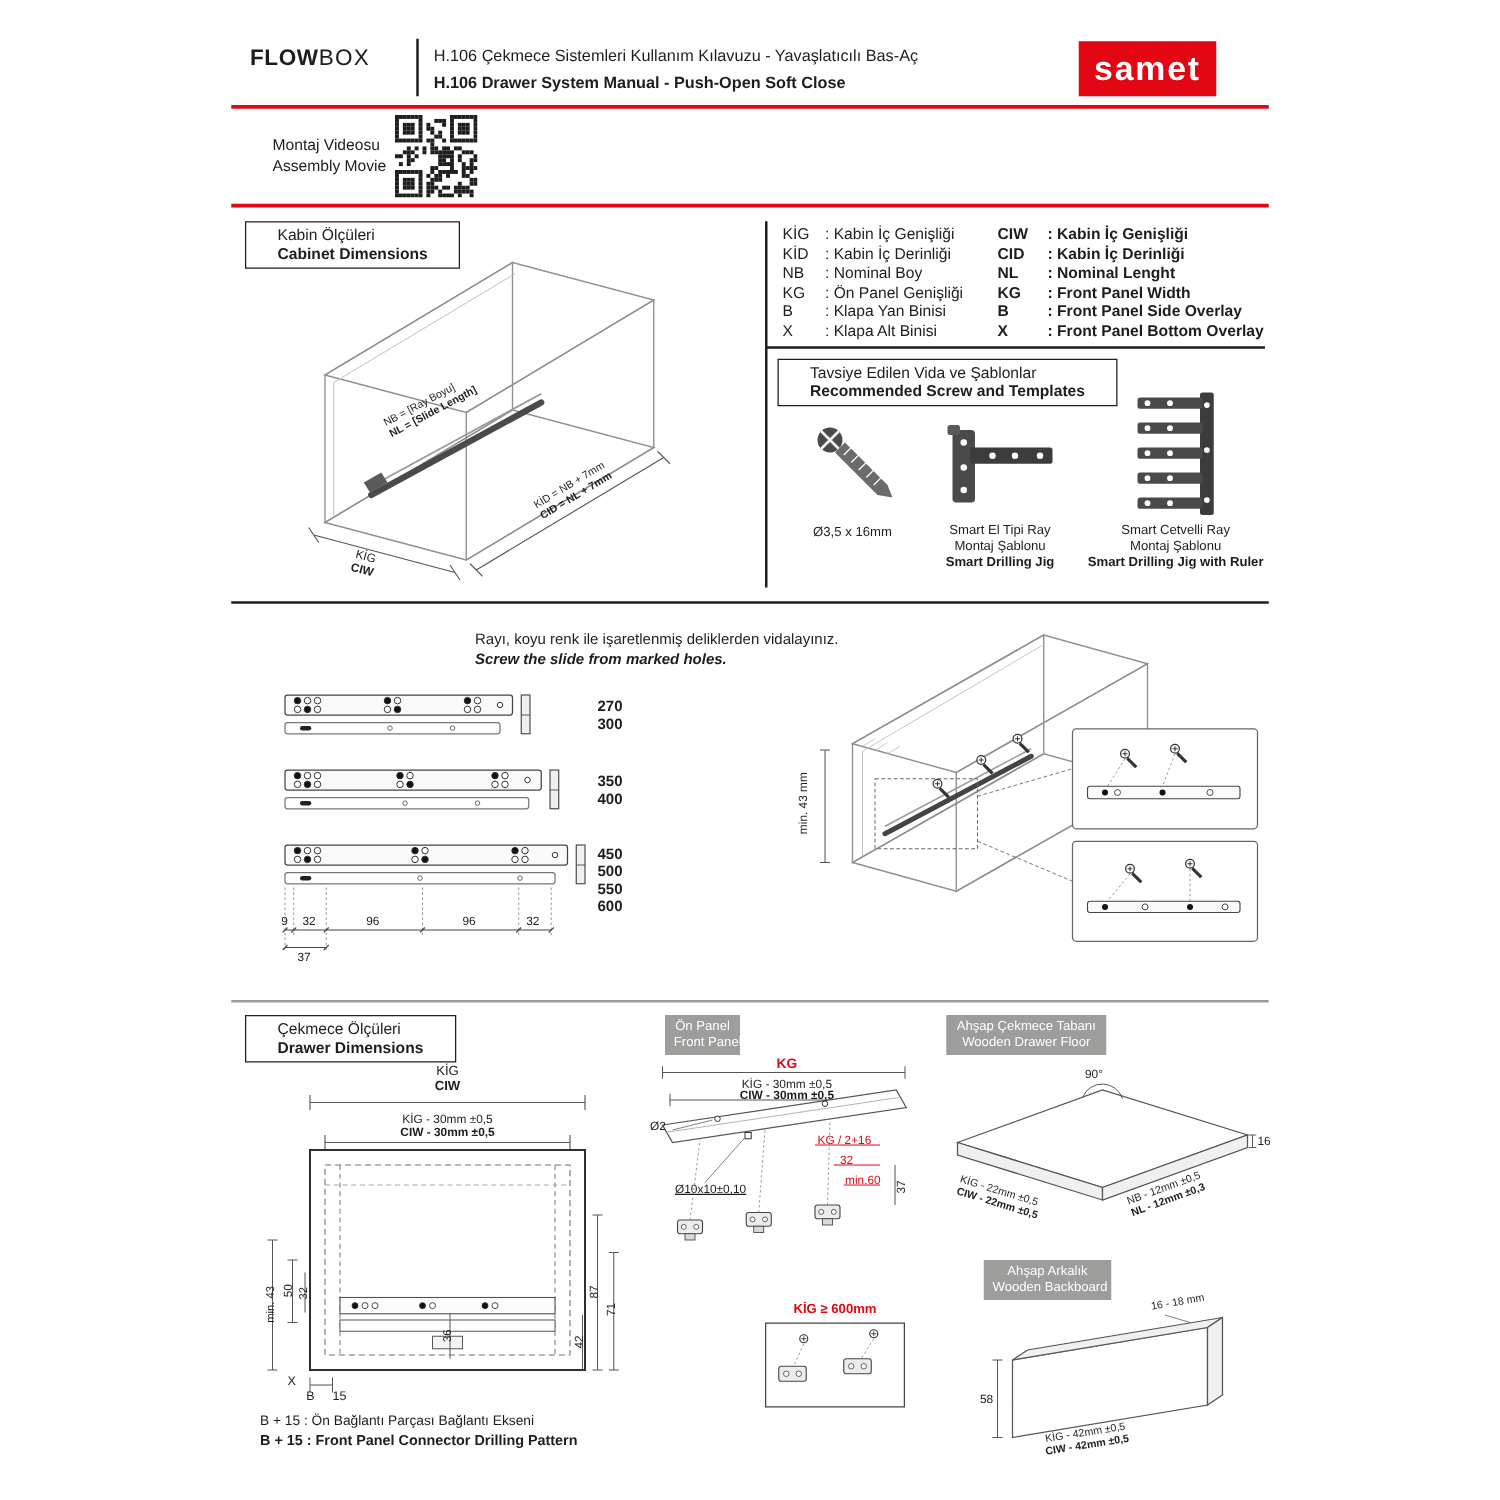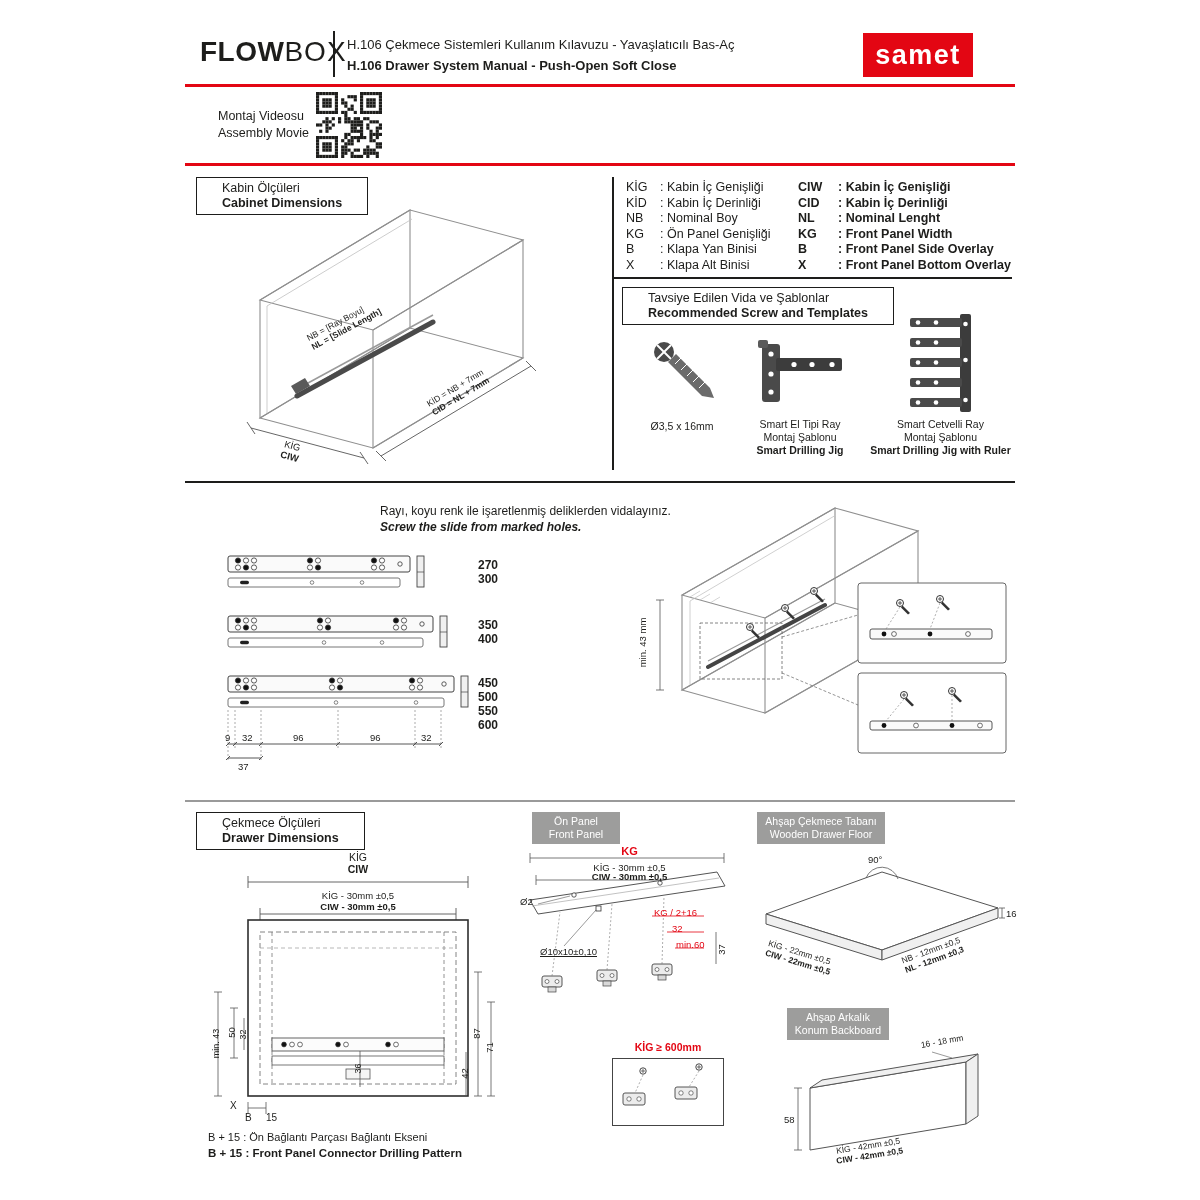--- a/index.html
+++ b/index.html
@@ -10,21 +10,21 @@
   .redbg{background:#e30613}
   .titlebox{position:absolute;border:1.5px solid #1d1d1b;padding:3px 25px;background:#fff;white-space:nowrap}
   .titlebox .t1{font-size:12.5px;line-height:15px}
   .titlebox .t2{font-size:12.5px;line-height:15px;font-weight:bold}
   .b{font-weight:bold}.i{font-style:italic}
   .sm{font-size:8.5px;line-height:10px;white-space:nowrap}
   .dim{position:absolute;font-size:9.5px;line-height:11px;white-space:nowrap;color:#1d1d1b}
   .dimb{font-weight:bold}
   .red{color:#e30613}
   .v{transform:rotate(-90deg);transform-origin:center}
-  .logo{position:absolute;font-size:28px;letter-spacing:.5px;color:#1d1d1b}
+  .logo{position:absolute;font-size:18px;letter-spacing:.5px;color:#1d1d1b}
   .logo .lb{font-weight:800}.logo .ll{font-weight:300;letter-spacing:1px}
   .htitle{position:absolute;font-size:13px;line-height:17px}
   .brand{position:absolute;background:#e30613;color:#fff;display:flex;align-items:center;justify-content:center;font-weight:bold;font-size:27px;letter-spacing:1.5px}
   .vidlabel{position:absolute;font-size:12.5px;line-height:17px}
   .legend{position:absolute}
   .legend .lrow{display:flex;font-size:12.5px;line-height:15.5px;white-space:nowrap}
   .legend .lkey{width:34px;flex:none}
   .legend.en .lrow{font-weight:bold}
   .legend.en .lkey{width:40px}
   .caption3{position:absolute;text-align:center;font-size:10.5px;line-height:13px;white-space:nowrap}
@@ -707,21 +707,21 @@
     <span class="dim" style="left:37px;top:260px;font-size:10px">B</span>
     <span class="dim" style="left:58px;top:260px;font-size:10px">15</span>
     <span class="dim v" style="left:263px;top:176px">87</span>
     <span class="dim v" style="left:276px;top:190px">71</span>
     <span class="dim v" style="left:251px;top:216px">42</span>
     <span class="dim v" style="left:145px;top:211px;font-size:9px">36</span>
   </div>
   <div class="capline" style="left:208px;top:1130px">B + 15 : Ön Bağlantı Parçası Bağlantı Ekseni</div>
   <div class="capline b" style="left:208px;top:1146px;font-size:11.5px">B + 15 : Front Panel Connector Drilling Pattern</div>
 
-  <div class="graychip" style="left:532px;top:812px;width:88px">
+  <div class="graychip" style="left:532px;top:812px;width:60px">
     <div>Ön Panel</div>
     <div>Front Panel</div>
   </div>
   <div class="drawwrap" style="left:512px;top:848px;width:235px;height:195px">
     <svg width="235" height="195" viewBox="0 0 235 195">
       <g stroke="#555" stroke-width=".8">
         <line x1="18" y1="10" x2="212" y2="10"></line>
           <line x1="18" y1="5" x2="18" y2="15"></line>
           <line x1="212" y1="5" x2="212" y2="15"></line>
         <line x1="24" y1="32" x2="206" y2="32"></line>
@@ -826,21 +826,21 @@
     </div>
     <div class="abs" style="left:152px;top:104px;transform:rotate(-20deg);transform-origin:left top">
       <div class="sm">NB - 12mm ±0,5</div>
       <div class="sm b">NL - 12mm ±0,3</div>
     </div>
     <span class="dim sm" style="left:258px;top:56px">16</span>
   </div>
 
   <div class="graychip" style="left:787px;top:1008px;width:102px">
     <div>Ahşap Arkalık</div>
-    <div>Konum Backboard</div>
+    <div>Wooden Backboard</div>
   </div>
   <div class="drawwrap" style="left:782px;top:1042px;width:232px;height:128px">
     <svg width="232" height="128" viewBox="0 0 232 128">
       <polygon points="28,46 184,20 184,82 28,108" fill="#fff" stroke="#555" stroke-width="1"></polygon>
       <polygon points="28,46 40,38 196,12 184,20" fill="#f0f0f0" stroke="#555" stroke-width="1"></polygon>
       <polygon points="184,20 196,12 196,74 184,82" fill="#f0f0f0" stroke="#555" stroke-width="1"></polygon>
       <line x1="150" y1="10" x2="170" y2="16" stroke="#555" stroke-width=".6"></line>
       <line x1="16" y1="46" x2="16" y2="108" stroke="#555" stroke-width=".8"></line>
       <line x1="12" y1="46" x2="20" y2="46" stroke="#555" stroke-width=".8"></line>
       <line x1="12" y1="108" x2="20" y2="108" stroke="#555" stroke-width=".8"></line>

